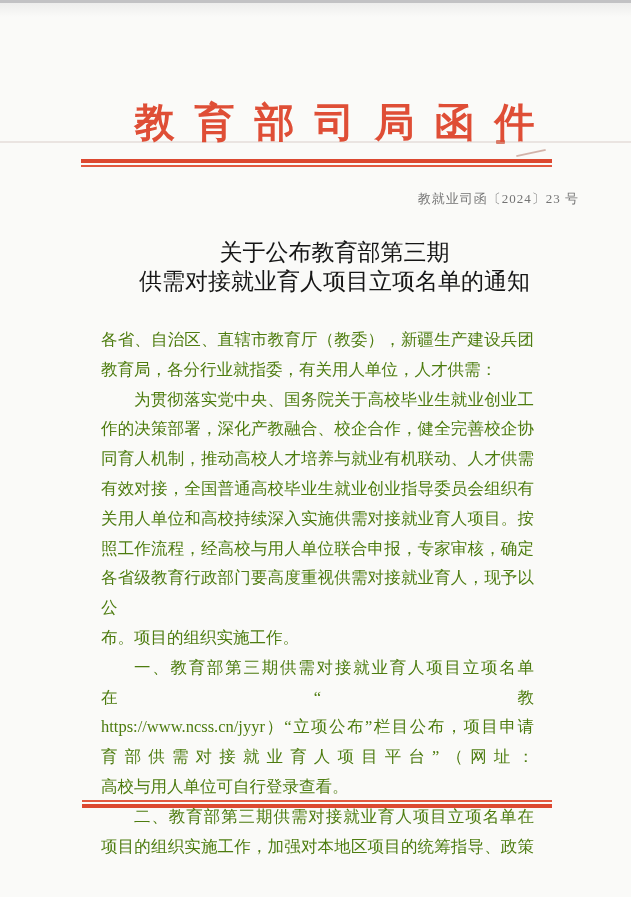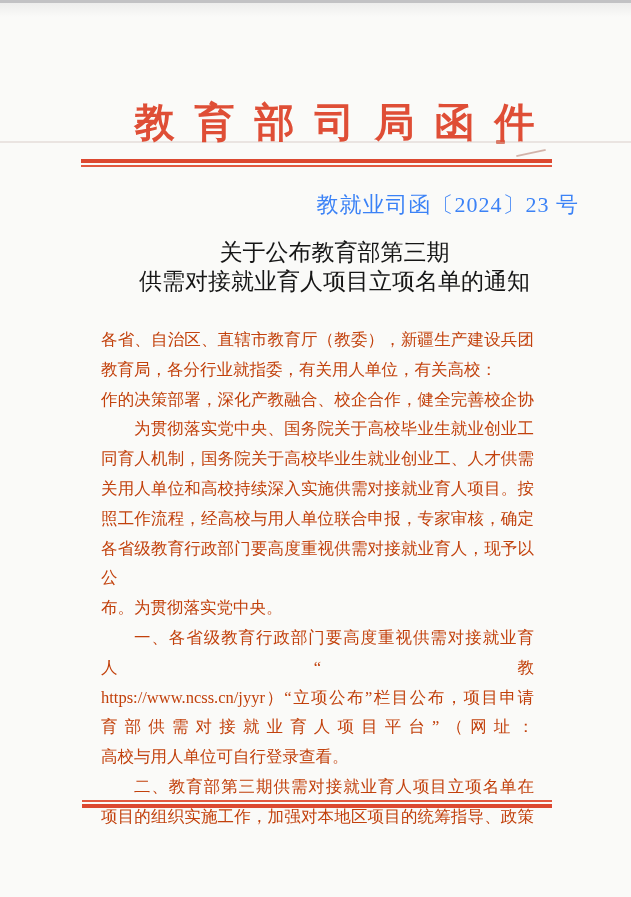--- a/index.html
+++ b/index.html
@@ -46,33 +46,33 @@
   .rule-top .bar-thick { height: 4px; background: #dc4830; }
   .rule-top .bar-gap   { height: 2px; }
   .rule-top .bar-thin  { height: 2px; background: #e25940; }
   .rule-diag {
     position: absolute; left: 516px; top: 152px; width: 30px; height: 2px;
     background: #bd8d80; transform: rotate(-12deg); opacity: .65;
   }
   
   .doc-number {
     position: absolute; top: 190px; right: 90px;
-    font-size: 22px; letter-spacing: 1px; color: #3b82f6;
+    font-size: 13px; letter-spacing: 1px; color: #737373;
     white-space: nowrap;
   }
   
   .notice-title {
     position: absolute; top: 238px; left: 0; width: 100%;
     text-align: center; font-weight: normal;
     font-size: 23px; line-height: 29px; color: #161616;
   }
   
   .document-body {
     position: absolute; left: 101px; top: 325px; width: 433px;
-    font-size: 16.5px; line-height: 29.8px; color: #c2410c;
+    font-size: 16.5px; line-height: 29.8px; color: #4d7c0f;
   }
   .document-body .line { text-align: justify; }
   .document-body .line.j {
     text-align-last: justify;
     text-justify: inter-character;
   }
   .document-body .line.ind { text-indent: 33px; }
   
   .rule-bottom { position: absolute; left: 82px; top: 800px; width: 470px; }
   .rule-bottom .bar-thin  { height: 2px; background: #e25940; }
@@ -101,29 +101,30 @@
 
   <div class="doc-number">教就业司函〔2024〕23 号</div>
 
   <div class="notice-title">
     <div>关于公布教育部第三期</div>
     <div>供需对接就业育人项目立项名单的通知</div>
   </div>
 
   <div class="document-body">
       <div class="line j">各省、自治区、直辖市教育厅（教委），新疆生产建设兵团</div>
-      <div class="line">教育局，各分行业就指委，有关用人单位，有关高校：</div>
+      <div class="line">教育局，各分行业就指委，有关用人单位，人才供需：</div>
+      <div class="line j ind">为贯彻落实党中央、国务院关于高校毕业生就业创业工</div>
       <div class="line j">作的决策部署，深化产教融合、校企合作，健全完善校企协</div>
-      <div class="line j ind">为贯彻落实党中央、国务院关于高校毕业生就业创业工</div>
-      <div class="line j">同育人机制，国务院关于高校毕业生就业创业工、人才供需</div>
+      <div class="line j">同育人机制，推动高校人才培养与就业有机联动、人才供需</div>
+      <div class="line j">有效对接，全国普通高校毕业生就业创业指导委员会组织有</div>
       <div class="line j">关用人单位和高校持续深入实施供需对接就业育人项目。按</div>
       <div class="line j">照工作流程，经高校与用人单位联合申报，专家审核，确定</div>
       <div class="line j">各省级教育行政部门要高度重视供需对接就业育人，现予以公</div>
-      <div class="line">布。为贯彻落实党中央。</div>
-      <div class="line j ind">一、各省级教育行政部门要高度重视供需对接就业育人“教</div>
+      <div class="line">布。项目的组织实施工作。</div>
+      <div class="line j ind">一、教育部第三期供需对接就业育人项目立项名单在“教</div>
       <div class="line j">https://www.ncss.cn/jyyr）“立项公布”栏目公布，项目申请</div>
       <div class="line j">育部供需对接就业育人项目平台”（网址：</div>
       <div class="line">高校与用人单位可自行登录查看。</div>
       <div class="line j ind">二、教育部第三期供需对接就业育人项目立项名单在</div>
       <div class="line j">项目的组织实施工作，加强对本地区项目的统筹指导、政策</div>
     </div>
 
   <div class="rule-bottom">
     <div class="bar-thin"></div>
     <div class="bar-gap"></div>

